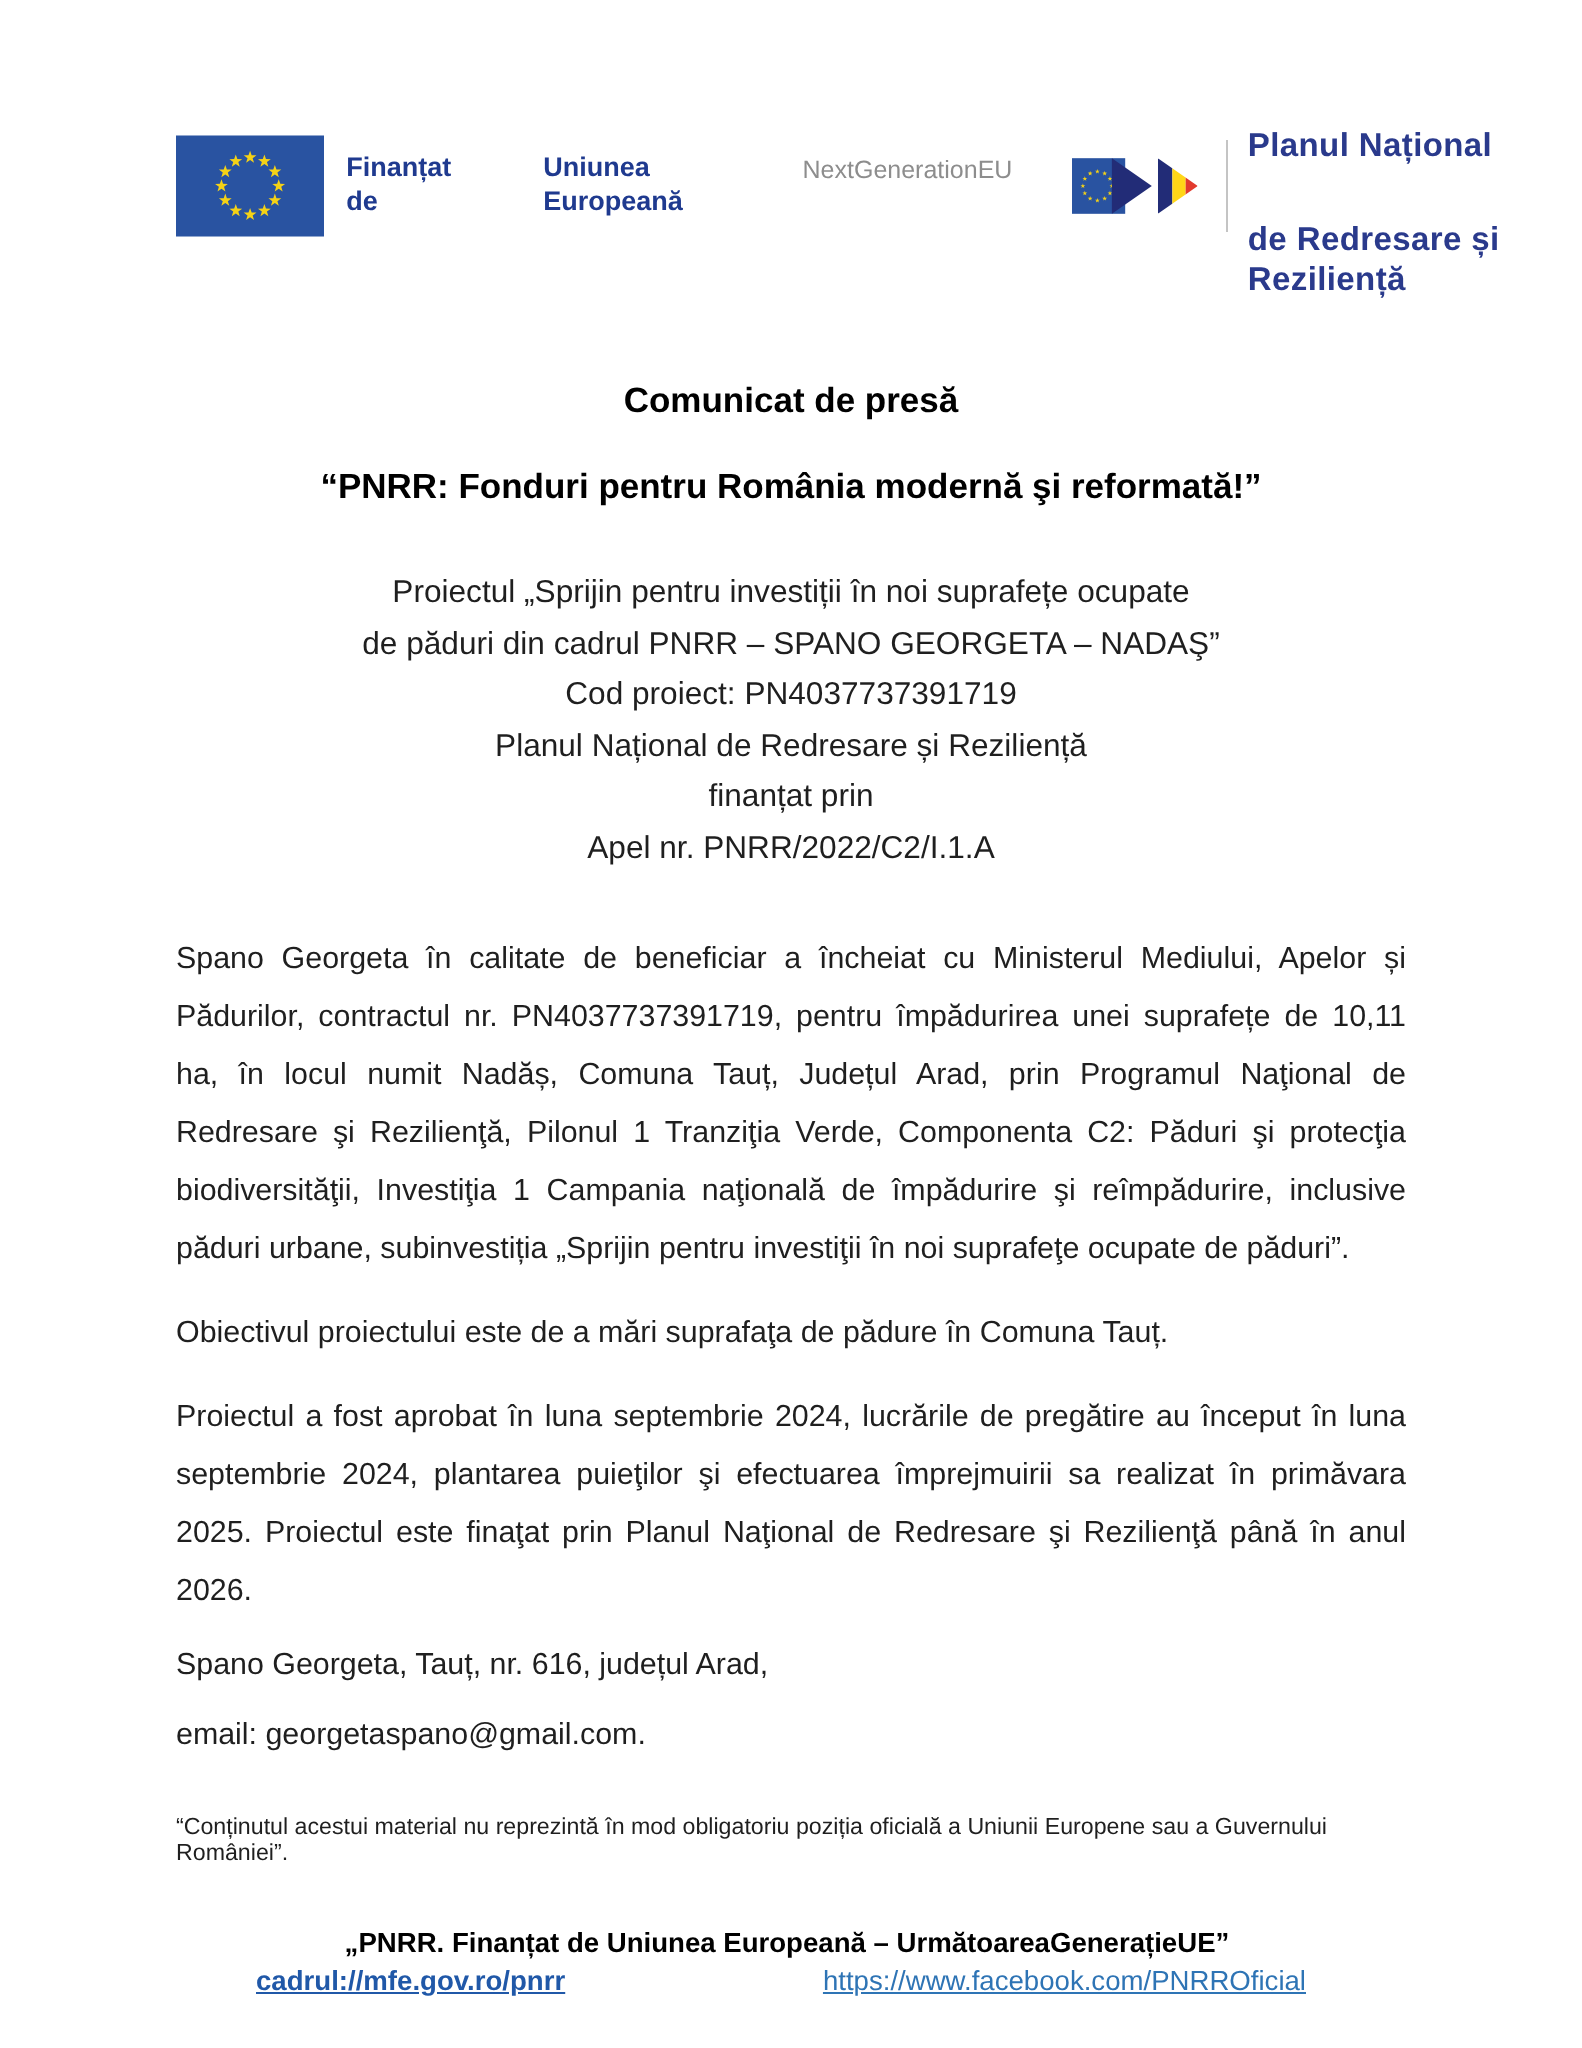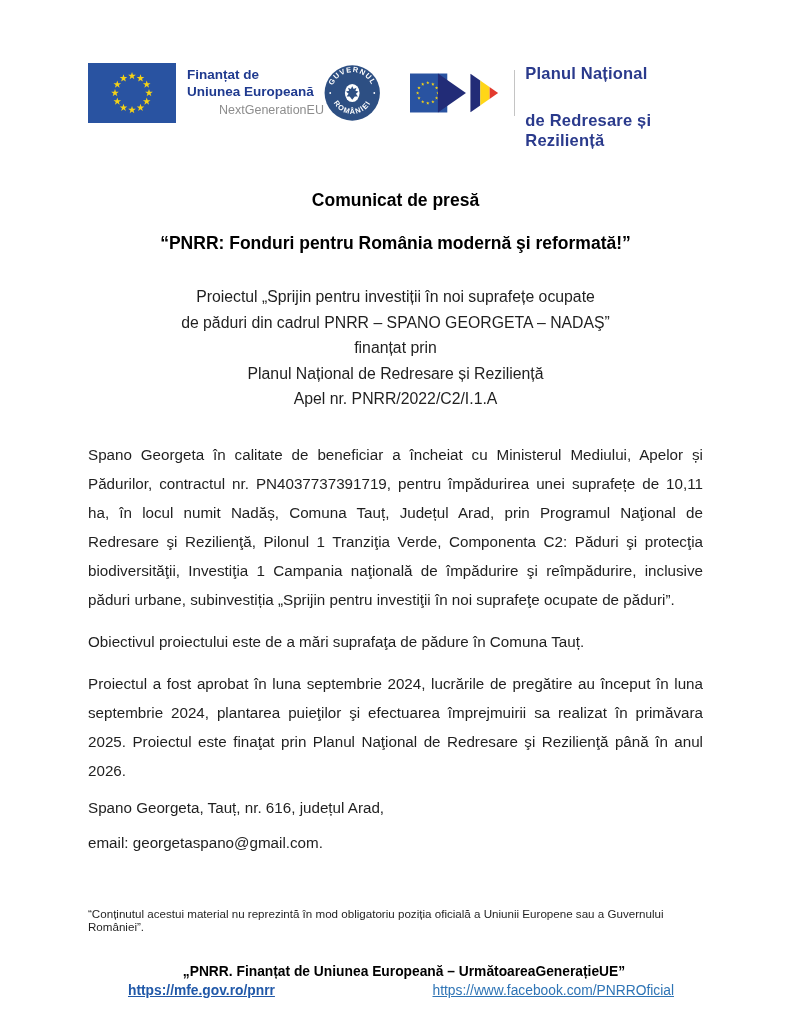--- a/index.html
+++ b/index.html
@@ -13,23 +13,23 @@
   }
   .page { width:791px; height:1024px; padding:0 88px; position:relative; }
 
   
   .header {
     padding-top:56px;
     display:flex; align-items:center; justify-content:space-between;
     height:130px;
   }
   .eu-logo { display:flex; align-items:center; gap:11px; }
-  .eu-logo-text { display:flex; flex-direction:column; line-height:1.25; }
+  .eu-logo-text { display:flex; flex-direction:row; line-height:1.25;gap:46px; }
   .eu-logo-text .l1, .eu-logo-text .l2 { font-weight:bold; color:#1f3a8f; font-size:13.5px; }
-  .eu-logo-text .l3 { color:#8d8d8d; font-size:12.5px; margin-top:2px;margin-left:32px; }
+  .eu-logo-text .l3 { color:#8d8d8d; font-size:12.5px; margin-top:2px; }
 
   .gov-seal { width:66px; height:66px; margin-right:30px; }
 
   .pnrr-logo { display:flex; align-items:center; gap:10px; }
   .pnrr-divider { width:2px; height:46px; background:#c4c4c4; }
   .pnrr-text { display:flex; flex-direction:column; line-height:1.18; }
   .pnrr-text span { font-weight:bold; color:#2a3a8c; font-size:16.5px; letter-spacing:.2px;margin-top:28px; }
 
   
   .doc-title {
@@ -52,21 +52,21 @@
   .body-text p {
     font-size:15.2px; line-height:29px;
     text-align:justify; color:#1f1f1f;
     margin-bottom:13px;
   }
   .contact { }
   .contact p { font-size:15.2px; line-height:19px; margin-bottom:16px; color:#1f1f1f; }
 
   
   .footer {
-    position:absolute; left:88px; right:71px; bottom:26px;
+    position:absolute; left:88px; right:92px; bottom:26px;
   }
   .disclaimer { font-size:11.6px; color:#1f1f1f; }
   .footer-title {
     margin-top:31px; text-align:center;
     font-size:13.8px; font-weight:bold; color:#000;
   }
   .links-row {
     margin-top:4px;
     display:flex; justify-content:space-between;
     padding:0 46px 0 40px;
@@ -161,38 +161,39 @@
       </div>
     </div>
   </div>
 
   <div class="doc-title">Comunicat de presă</div>
   <div class="doc-subtitle">“PNRR: Fonduri pentru România modernă şi reformată!”</div>
 
   <div class="project-block">
     <div>Proiectul „Sprijin pentru investiții în noi suprafețe ocupate</div>
     <div>de păduri din cadrul PNRR – SPANO GEORGETA – NADAŞ”</div>
+    <div>Cod proiect: PN4037737391719</div>
+    <div>Planul Național de Redresare și Reziliență</div>
     <div>finanțat prin</div>
-    <div>Planul Național de Redresare și Reziliență</div>
     <div>Apel nr. PNRR/2022/C2/I.1.A</div>
   </div>
 
   <div class="body-text">
     <p>Spano Georgeta în calitate de beneficiar a încheiat cu Ministerul Mediului, Apelor și Pădurilor, contractul nr. PN4037737391719, pentru împădurirea unei suprafețe de 10,11 ha, în locul numit Nadăș, Comuna Tauț, Județul Arad, prin Programul Naţional de Redresare şi Rezilienţă, Pilonul 1 Tranziţia Verde, Componenta C2: Păduri şi protecţia biodiversităţii, Investiţia 1 Campania naţională de împădurire şi reîmpădurire, inclusive păduri urbane, subinvestiția „Sprijin pentru investiţii în noi suprafeţe ocupate de păduri”.</p>
     <p>Obiectivul proiectului este de a mări suprafaţa de pădure în Comuna Tauț.</p>
     <p>Proiectul a fost aprobat în luna septembrie 2024, lucrările de pregătire au început în luna septembrie 2024, plantarea puieţilor şi efectuarea împrejmuirii sa realizat în primăvara 2025. Proiectul este finaţat prin Planul Naţional de Redresare şi Rezilienţă până în anul 2026.</p>
   </div>
 
   <div class="contact">
     <p>Spano Georgeta, Tauț, nr. 616, județul Arad,</p>
     <p>email: georgetaspano@gmail.com.</p>
   </div>
 
   <div class="footer">
     <div class="disclaimer">“Conținutul acestui material nu reprezintă în mod obligatoriu poziția oficială a Uniunii Europene sau a Guvernului României”.</div>
     <div class="footer-title">„PNRR. Finanțat de Uniunea Europeană – UrmătoareaGenerațieUE”</div>
     <div class="links-row">
-      <a class="link-mfe" href="#">https://mfe.gov.ro/pnrr</a>
+      <a class="link-mfe" href="#">cadrul://mfe.gov.ro/pnrr</a>
       <a class="link-fb" href="#">https://www.facebook.com/PNRROficial</a>
     </div>
   </div>
 
 </div>
 
 </body></html>

